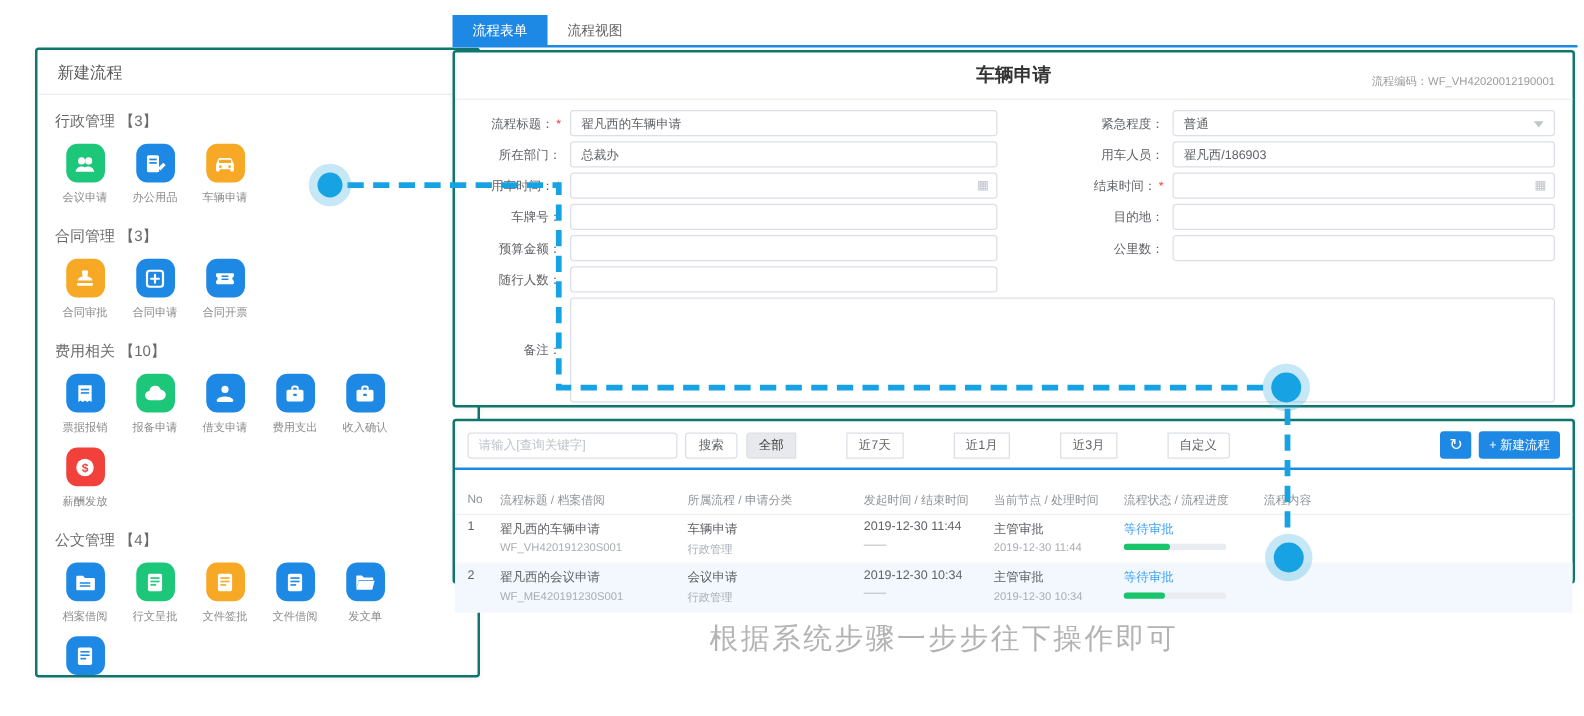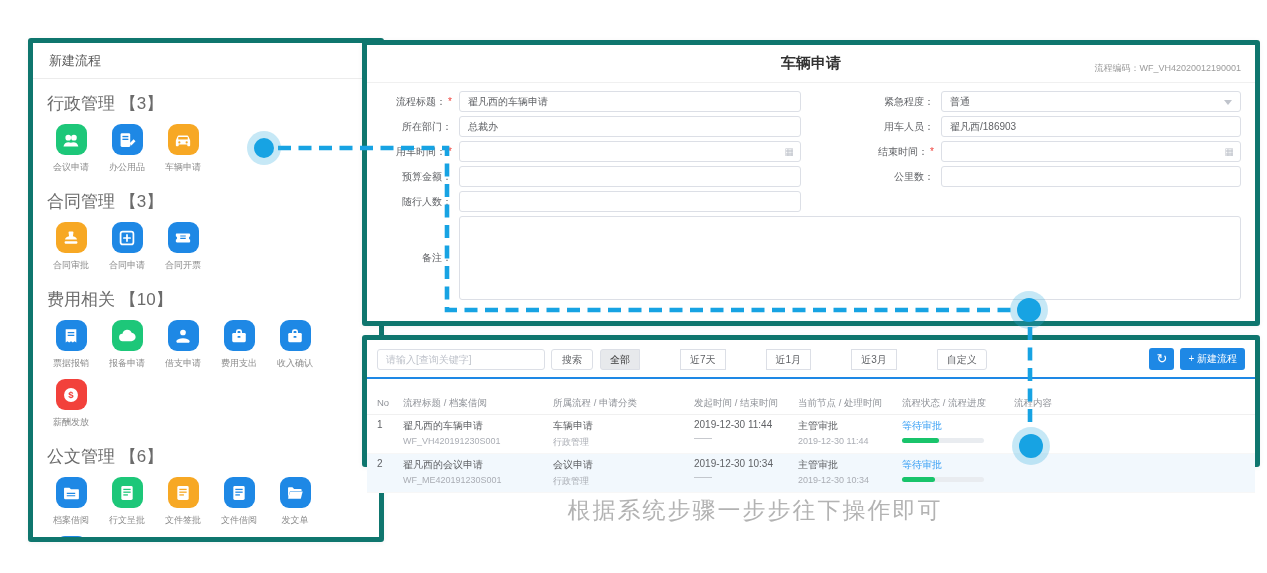--- a/index.html
+++ b/index.html
@@ -1,27 +1,27 @@
 <!DOCTYPE html>
 <html><head>
 <meta charset="utf-8">
 <style>
   * { margin:0; padding:0; box-sizing:border-box; }
   html,body { background:#fff; }
   .page { position:relative; width:1267px; height:573px; background:#fff; overflow:hidden;
           font-family:"Liberation Sans","DejaVu Sans",sans-serif; }
-  .card { position:absolute; background:#fff; border:5px solid #0f766e; border-radius:3px;
+  .card { position:absolute; background:#fff; border:2px solid #0f766e; border-radius:3px;
           box-shadow:0 1px 5px rgba(0,0,0,.05); }
 
   
   #left-panel { left:28px; top:38px; width:356px; height:504px; overflow:hidden; z-index:1; }
   .lp-header { height:36px; line-height:36px; padding:0 16px; color:#5a5a5a; font-size:13px;
                border-bottom:1px solid #ececec; }
   .lp-body { padding:6px 10px 0 10px; }
-  .sec-title { font-size:17px; color:#6b6b6b; margin:7px 4px 9px 4px; }
+  .sec-title { font-size:12px; color:#6b6b6b; margin:7px 4px 9px 4px; }
   .grid { display:flex; flex-wrap:wrap; }
   .tile { width:56px; display:flex; flex-direction:column; align-items:center; margin-bottom:9px; cursor:pointer; }
   .tile .ic { width:31px; height:31px; border-radius:9px; display:flex; align-items:center; justify-content:center; }
   .tile .ic svg { width:22px; height:22px; }
   .tile .lb { font-size:9px; color:#8c8c8c; margin-top:6px; white-space:nowrap; }
 
   
   #tabbar { position:absolute; left:362px; top:12px; width:900px; height:26px; background:#fff;
             border-bottom:2px solid #1E88E5; display:flex; z-index:2; }
   .tab { padding:0 16px; line-height:26px; font-size:11px; color:#666; cursor:pointer; }
@@ -42,21 +42,21 @@
   .req { color:#f0413b; font-style:normal; margin-left:2px; }
   .finput { position:relative; height:21px; border:1px solid #dcdfe6; border-radius:3px; flex:1;
             font-size:10px; color:#606266; display:flex; align-items:center; padding:0 8px; background:#fff; }
   .ftext { height:84px; border:1px solid #dcdfe6; border-radius:3px; flex:1; background:#fff; }
   .cal { position:absolute; right:6px; top:4px; font-size:10px; line-height:12px; color:#c0c4cc; }
   .caret { position:absolute; right:8px; top:8px; width:0; height:0; border-left:4px solid transparent;
            border-right:4px solid transparent; border-top:5px solid #c0c4cc; }
 
   
   #list-card { left:362px; top:335px; width:898px; height:132px; z-index:2; }
-  .filterbar { display:flex; align-items:flex-end; padding:8px 10px 7px 10px; }
+  .filterbar { display:flex; align-items:center; padding:8px 10px 7px 10px; }
   .search-input { width:168px; height:21px; border:1px solid #dcdfe6; border-radius:3px; font-size:10px;
                   color:#606266; padding:0 8px; outline:none; }
   .search-input::placeholder { color:#bfc3cb; }
   .btn { height:21px; border:1px solid #dcdfe6; background:#fff; font-size:10px; color:#606266;
          padding:0 10px; cursor:pointer; border-radius:3px; }
   .search-btn { margin-left:6px; }
   .chips { display:flex; margin-left:8px;gap:41px; }
   .chip { border:1px solid #dcdfe6; padding:0 9px; line-height:19px; height:21px; font-size:10px;
           color:#606266; margin-left:-1px; background:#fff; cursor:pointer; }
   .chip:first-child { border-radius:3px 0 0 3px; }
@@ -242,21 +242,21 @@
                     <circle cx="12" cy="12" r="7.6" fill="#fff"></circle>
                     <text x="12" y="15.6" text-anchor="middle" font-size="10.5" font-weight="bold" fill="#F2413B" font-family="Liberation Sans,sans-serif">$</text>
                   </g>
                 </svg>
               </div>
               <div class="lb">薪酬发放</div>
             </div>
           </div>
         </div>
         <div>
-          <div class="sec-title">公文管理 【6】</div>
+          <div class="sec-title">公文管理 【4】</div>
           <div class="grid">
             <div class="tile">
               <div class="ic" style="background: rgb(30, 136, 229);">
                 <svg viewBox="0 0 24 24">
                   <g fill="#fff">
                     <path d="M4.4 7.2c0-.6.5-1 1-1h4.8l1.8 1.8h7.6c.6 0 1 .5 1 1v8.8c0 .6-.4 1-1 1H5.4c-.5 0-1-.4-1-1z"></path>
                     <path d="M7.4 12.4h9.2M7.4 15h9.2" stroke="#1E88E5" stroke-width="1.2"></path>
                   </g>
                 </svg>
               </div>
@@ -323,20 +323,24 @@
                   </g>
                 </svg>
               </div>
               <div class="lb">发文呈批</div>
             </div>
           </div>
         </div>
       </div>
   </div>
 
+  <div id="tabbar">
+      <div class="tab active">流程表单</div>
+      <div class="tab">流程视图</div>
+    </div>
 
   <div class="card" id="form-card">
     <div class="form-title">车辆申请</div>
     <div class="form-code">流程编码：WF_VH42020012190001</div>
     <div class="form-hr"></div>
     <div class="fields" id="form-fields">
         <div class="frow">
           <div class="fcell l">
             <span class="flabel">流程标题：<i class="req">*</i></span>
             <div class="finput">翟凡西的车辆申请</div>
@@ -361,20 +365,30 @@
             <span class="flabel">用车时间：<i class="req">*</i></span>
             <div class="finput">
               <span class="cal">▦</span>
             </div>
           </div>
           <div class="fcell r">
             <span class="flabel">结束时间：<i class="req">*</i></span>
             <div class="finput">
               <span class="cal">▦</span>
             </div>
+          </div>
+        </div>
+        <div class="frow">
+          <div class="fcell l">
+            <span class="flabel">车牌号：</span>
+            <div class="finput"></div>
+          </div>
+          <div class="fcell r">
+            <span class="flabel">目的地：</span>
+            <div class="finput"></div>
           </div>
         </div>
         <div class="frow">
           <div class="fcell l">
             <span class="flabel">预算金额：</span>
             <div class="finput"></div>
           </div>
           <div class="fcell r">
             <span class="flabel">公里数：</span>
             <div class="finput"></div>

